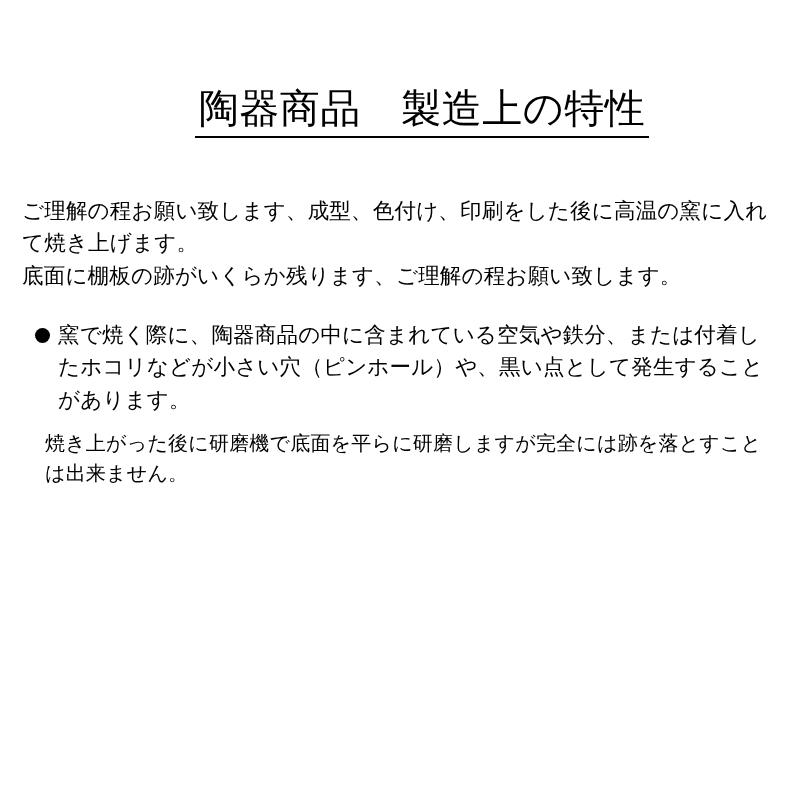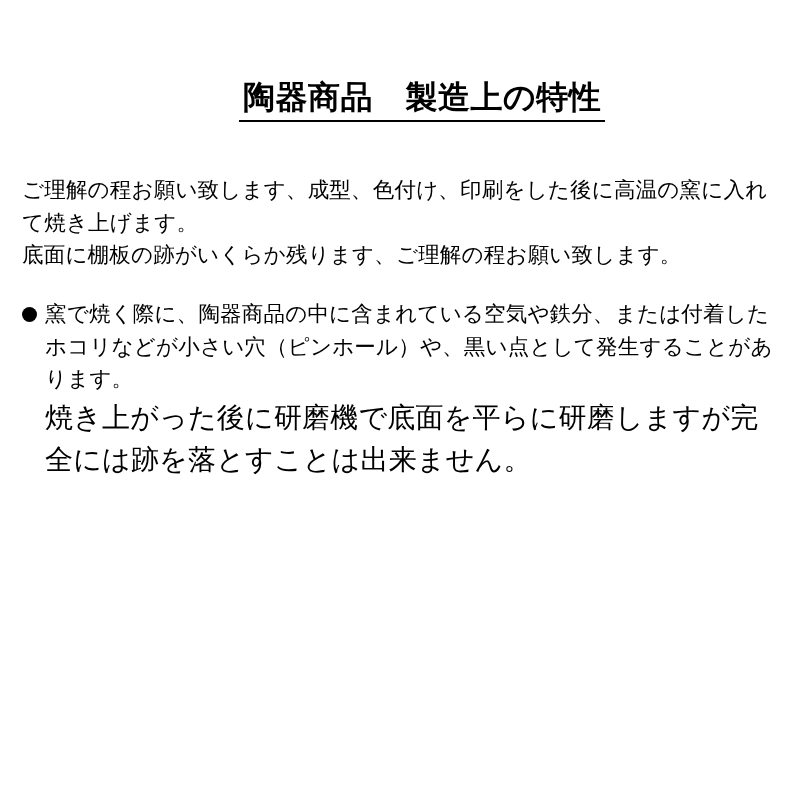--- a/index.html
+++ b/index.html
@@ -20,40 +20,40 @@
     box-sizing: border-box;
     padding: 56px 22px 0 22px;
     position: relative;
   }
   .title-wrap {
     text-align: center;
     margin-bottom: 30px;
   }
   .title {
     display: inline-block;
-    font-size: 32px;
+    font-size: 40px;
     line-height: 1.25;
-    font-weight: 700;
+    font-weight: 400;
     letter-spacing: 0.5px;
     border-bottom: 2px solid #000000;
     padding: 0 4px 3px 4px;
     white-space: pre;
     margin-left: 44px;
   }
   .intro {
     font-size: 21.5px;
     line-height: 1.52;
     letter-spacing: 0.2px;
     margin: 0 0 26px 0;
   }
   .intro p {
     margin: 0;
   }
   .bullets {
-    margin: 0;
+    margin: 13px;
     padding: 0;
     list-style: none;
     font-size: 21.5px;
     line-height: 1.52;
     letter-spacing: 0.2px;
   }
   .bullets li {
     position: relative;
     padding-left: 23px;
     margin-bottom: 1px;
@@ -71,24 +71,25 @@
     height: 15px;
     border-radius: 50%;
     background: #000000;
     vertical-align: -1px;
   }
   .bullets li .btext {
     display: block;
   }
   .subpara {
     padding-left: 23px;
-    font-size: 28px;
+    font-size: 20px;
     line-height: 1.52;
     letter-spacing: 0.2px;
     margin: 0;
+    font-family: Liberation Mono, monospace;
   }
 </style>
 </head>
 <body>
 
 <div class="page">
 
   <div class="title-wrap">
     <h1 class="title">陶器商品　製造上の特性</h1>
   </div>

